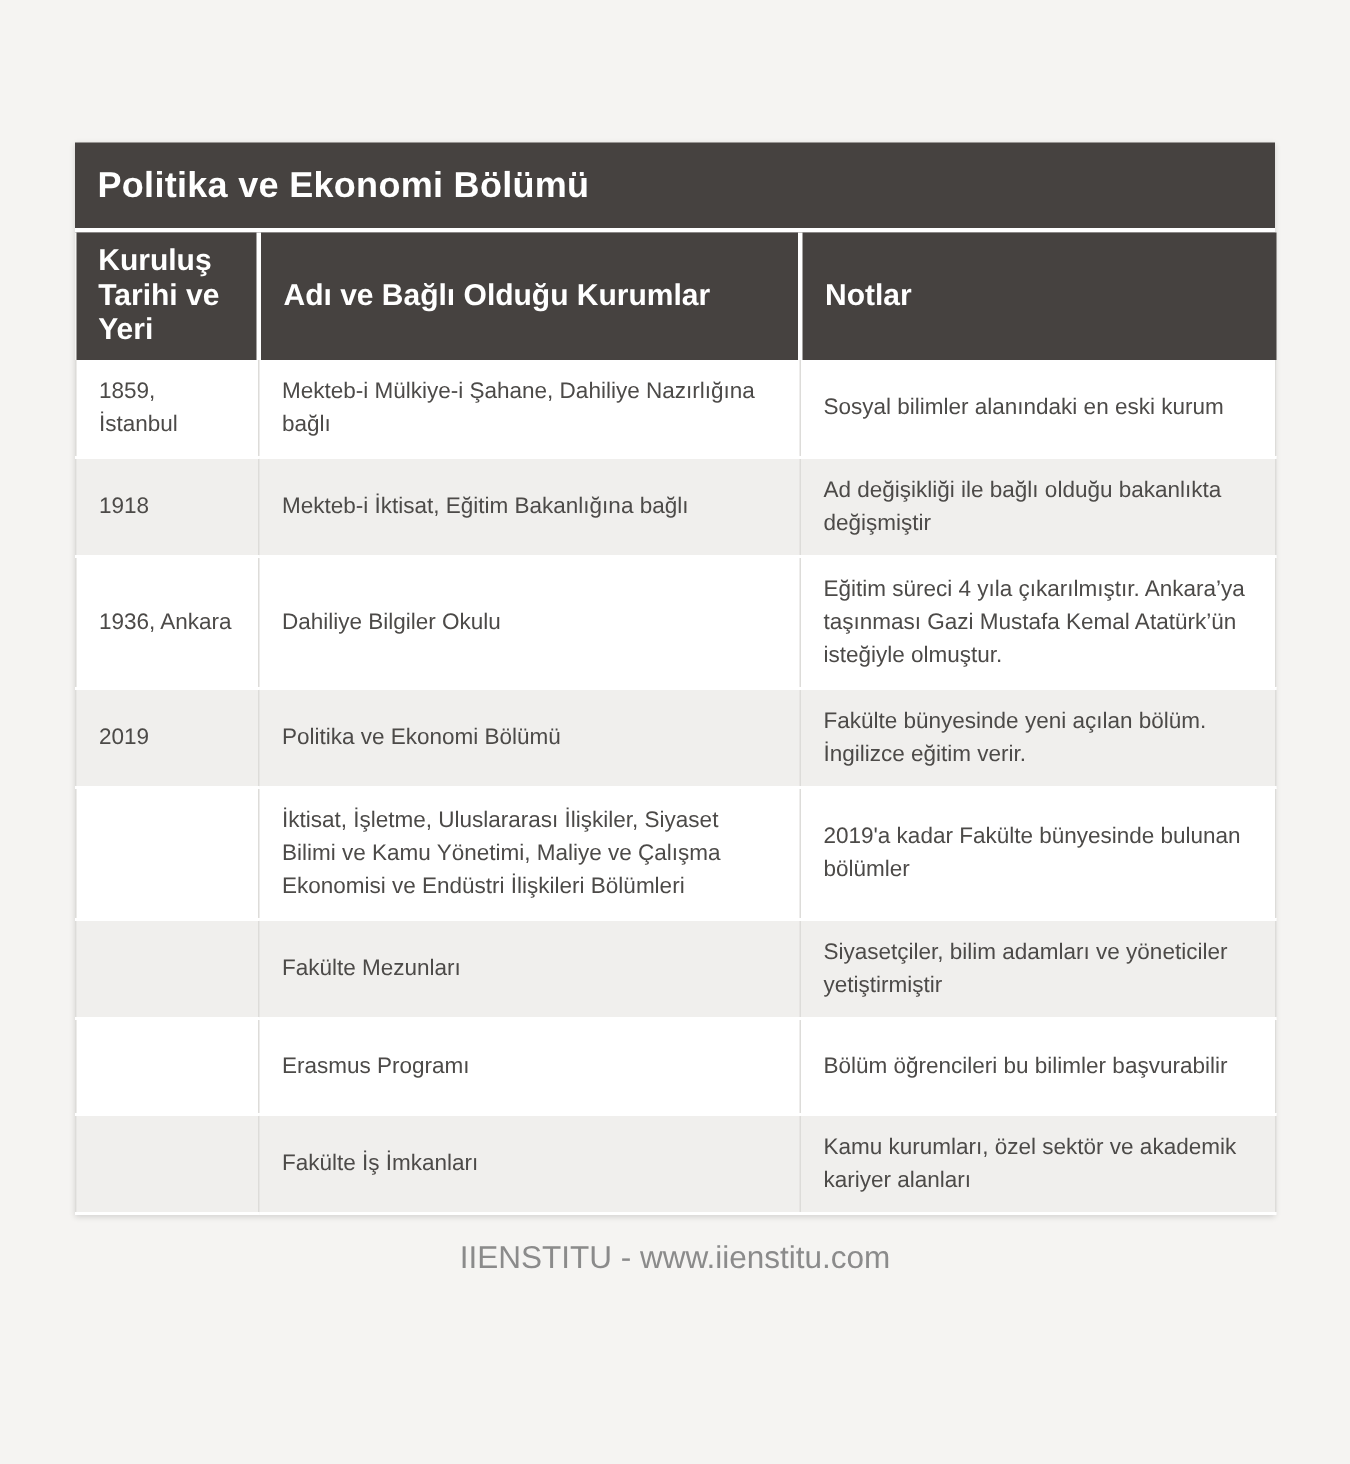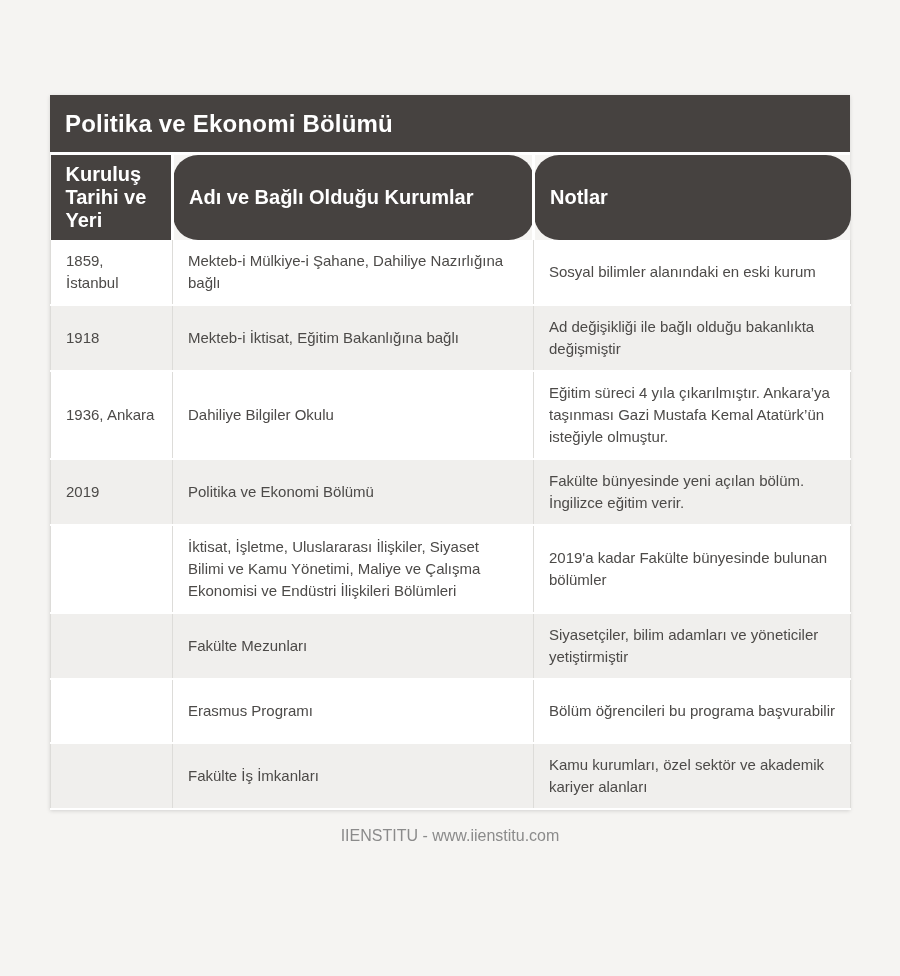--- a/index.html
+++ b/index.html
@@ -53,40 +53,40 @@
     background: var(--header-bg);
     color: var(--header-text);
     font-size: 20px;
     font-weight: bold;
     text-align: left;
     vertical-align: middle;
     line-height: 23px;
     padding: 8px 15px;
     height: 85px;
   }
-  thead th + th { border-left: 3px solid var(--gap-white); border-radius: 25px; }
+  thead th + th { border-left: 3px solid var(--gap-white); }
   tbody td {
     font-size: 15px;
     color: var(--body-text);
     line-height: 22px;
     padding: 10px 15px;
     vertical-align: middle;
     border: 1px solid var(--cell-border);
     border-top: 2px solid var(--gap-white);
     border-bottom: 2px solid var(--gap-white);
     background: var(--row-bg);
     height: 64px;
     word-wrap: break-word;
   }
   tbody tr:first-child td { border-top: none; }
   tbody tr:nth-child(even) td { background: var(--row-alt-bg); }
   .footer {
     text-align: center;
     color: var(--footer-text);
-    font-size: 16px;
+    font-size: 21px;
     margin-top: 17px;
     padding-bottom: 30px;
   }
 </style>
 </head>
 <body>
 
 <div class="page">
   <div class="card">
     <div class="title-bar">Politika ve Ekonomi Bölümü</div>
@@ -130,21 +130,21 @@
           <td>2019'a kadar Fakülte bünyesinde bulunan bölümler</td>
         </tr>
         <tr>
           <td></td>
           <td>Fakülte Mezunları</td>
           <td>Siyasetçiler, bilim adamları ve yöneticiler yetiştirmiştir</td>
         </tr>
         <tr>
           <td></td>
           <td>Erasmus Programı</td>
-          <td>Bölüm öğrencileri bu programa başvurabilir</td>
+          <td>Bölüm öğrencileri bu bilimler başvurabilir</td>
         </tr>
         <tr>
           <td></td>
           <td>Fakülte İş İmkanları</td>
           <td>Kamu kurumları, özel sektör ve akademik kariyer alanları</td>
         </tr>
       </tbody>
     </table>
   </div>
   <div class="footer">IIENSTITU - www.iienstitu.com</div>

